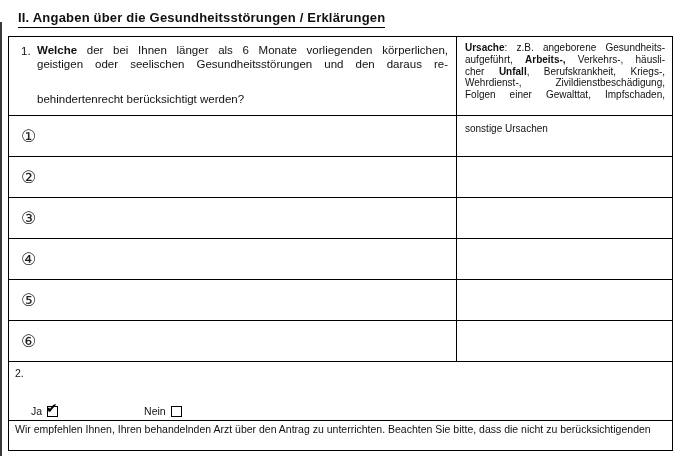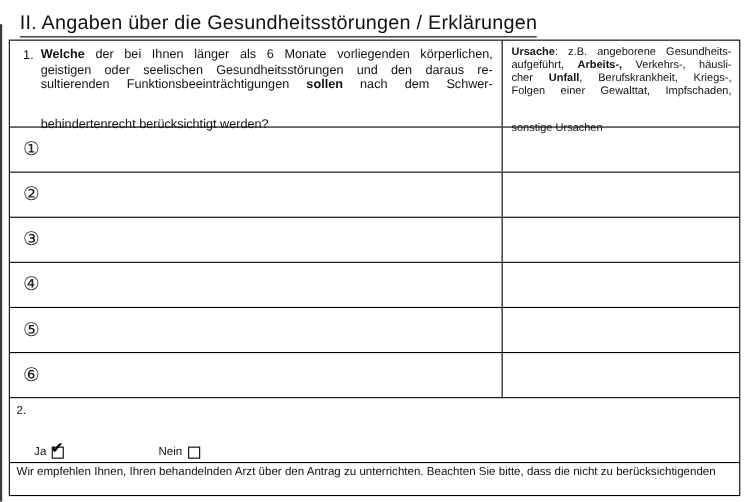--- a/index.html
+++ b/index.html
@@ -5,21 +5,21 @@
   html,body{margin:0;padding:0;}
   body{
     width:680px;height:456px;position:relative;overflow:hidden;
     background:#ffffff;color:#111;
     font-family:"Liberation Sans","DejaVu Sans",sans-serif;
     -webkit-font-smoothing:antialiased;
   }
   .scan-edge{position:absolute;left:0;top:22px;width:2px;height:434px;background:#3a3a3a;}
   .title{
     position:absolute;left:18px;top:10px;
-    font-size:18px;font-weight:normal;letter-spacing:.2px;
+    font-size:13px;font-weight:bold;letter-spacing:.2px;
     border-bottom:1.6px solid #000;padding-bottom:2px;
   }
   .form-box{
     position:absolute;left:8px;top:36px;width:665px;height:415px;
     border:1.6px solid #000;box-sizing:border-box;background:#fff;
   }
   .form-box *{box-sizing:border-box;}
   .row-top{display:flex;height:79px;border-bottom:1px solid #000;}
   .q1-cell{width:448px;border-right:1.2px solid #000;display:flex;padding:7px 8px 0 12px;}
   .q1-num{width:16px;font-size:11.5px;flex:none;padding-top:1px;}
@@ -59,28 +59,28 @@
 <div class="title">II. Angaben über die Gesundheitsstörungen / Erklärungen</div>
 
 <div class="form-box">
 
   <div class="row-top">
     <div class="q1-cell">
       <span class="q1-num">1.</span>
       <div class="q1-text justify">
           <div class="tline jl"><span class="b">Welche</span><span> der bei Ihnen länger als 6 Monate vorliegenden körperlichen,</span></div>
           <div class="tline jl"><span>geistigen oder seelischen Gesundheitsstörungen und den daraus re-</span></div>
-          <div class="tline jl"><span>sultierenden Funktionsbeeinträchtigungen </span><span class="b">sollen</span><span> nach dem Schwer-</span></div>
           <div class="tline ll"><span>behindertenrecht berücksichtigt werden?</span></div>
         </div>
     </div>
     <div class="ursache-cell justify">
         <div class="tline jl"><span class="b">Ursache</span><span>: z.B. angeborene Gesundheits-</span></div>
         <div class="tline jl"><span>aufgeführt, </span><span class="b">Arbeits-,</span><span> Verkehrs-, häusli-</span></div>
         <div class="tline jl"><span>cher </span><span class="b">Unfall</span><span>, Berufskrankheit, Kriegs-,</span></div>
+        <div class="tline jl"><span>Wehrdienst-, Zivildienstbeschädigung,</span></div>
         <div class="tline jl"><span>Folgen einer Gewalttat, Impfschaden,</span></div>
         <div class="tline ll"><span>sonstige Ursachen</span></div>
       </div>
   </div>
 
   <div class="num-row">
     <div class="num-cell">
       <span class="circ-num">①</span>
     </div>
     <div class="cause-cell"></div>

